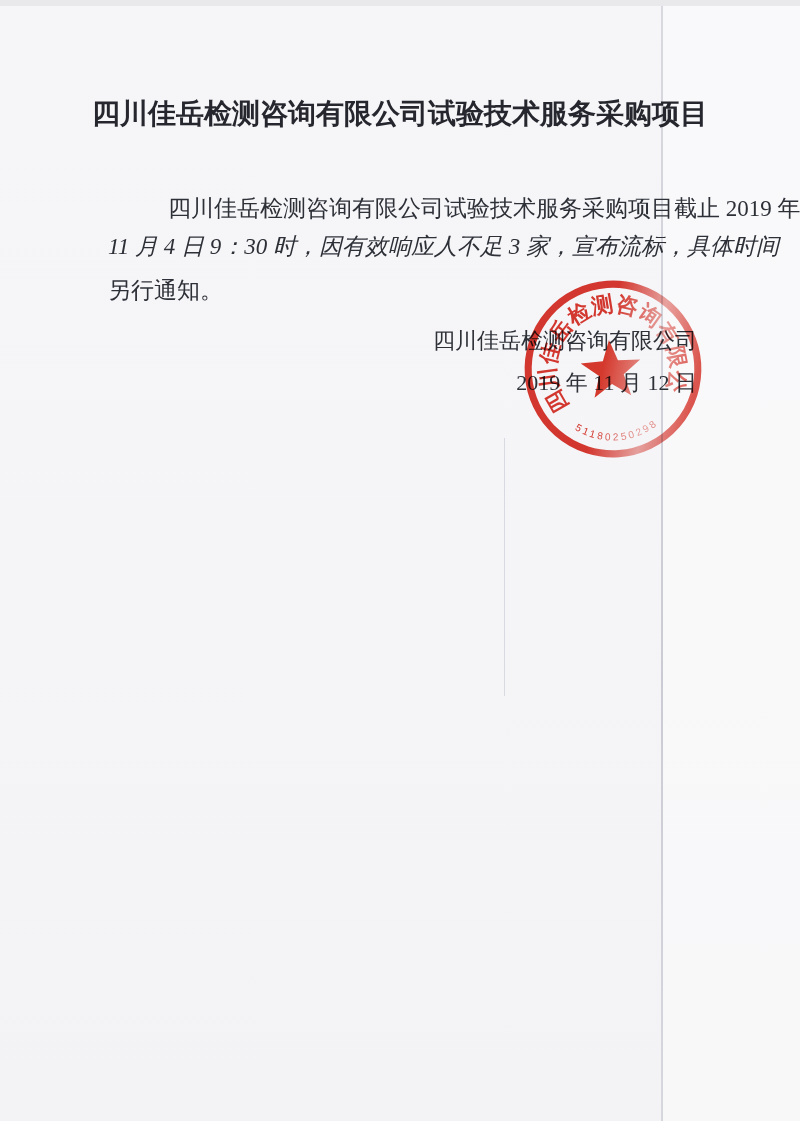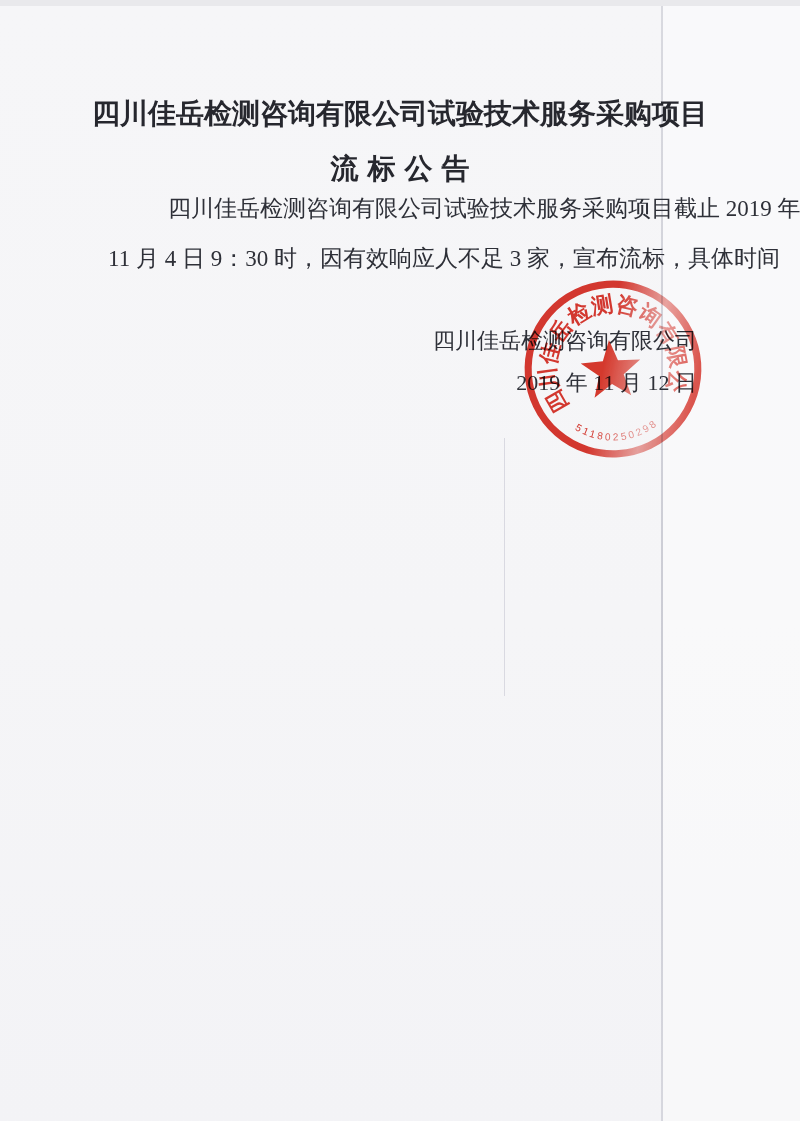--- a/index.html
+++ b/index.html
@@ -21,21 +21,21 @@
 
   .title-line { position:absolute; left:85px; width:630px; text-align:center;
                 font-family:"Liberation Sans", sans-serif; font-weight:700;
                 color:#26272e; white-space:nowrap; }
   .title-1 { top:90px;  font-size:28px; line-height:36px; letter-spacing:0px; }
   .title-2 { top:145px; font-size:28px; line-height:36px; letter-spacing:9px; text-indent:9px; }
 
   .body-line { position:absolute; font-size:23px; line-height:34px; color:#2e3038;
                white-space:nowrap; }
   .body-1 { left:168px; top:186px; }
-  .body-2 { left:108px; top:236px; }
+  .body-2 { left:108px; top:224px;font-style:italic; }
   .body-3 { left:108px; top:268px; }
 
   .sig { position:absolute; right:103px; text-align:right; font-size:22px;
          line-height:30px; color:#2e3038; white-space:nowrap; }
   .sig-company { top:320px; }
   .sig-date    { top:362px; }
 
   .seal { position:absolute; left:512px; top:262px; width:202px; height:202px;
           mix-blend-mode:multiply; opacity:.92; transform:rotate(-4deg);
           -webkit-mask-image:linear-gradient(105deg,#000 46%,rgba(0,0,0,.45) 66%,rgba(0,0,0,.85) 84%);
@@ -51,26 +51,26 @@
 <body>
 
 <div class="page">
 
   <div class="right-strip"></div>
   <div class="crease"></div>
   <div class="scratch"></div>
 
   <div class="title-line title-1">四川佳岳检测咨询有限公司试验技术服务采购项目</div>
 
-  <div class="title-line title-2">流标公告</div>
 
   <div class="body-line body-1">四川佳岳检测咨询有限公司试验技术服务采购项目截止 2019 年</div>
 
   <div class="body-line body-2">11 月 4 日 9：30 时，因有效响应人不足 3 家，宣布流标，具体时间</div>
 
+  <div class="body-line body-3">另行通知。</div>
 
   <div class="sig sig-company">四川佳岳检测咨询有限公司</div>
 
   <div class="sig sig-date">2019 年 11 月 12 日</div>
 
   <div class="seal">
     <svg viewBox="0 0 200 200">
       <circle class="ring" cx="100" cy="100" r="84" stroke="#d8281e"></circle>
       <path id="sealTopArc" d="M 54.5,134.3 A 57,57 0 1 1 145.5,134.3" fill="none"></path>
       <path id="sealBottomArc" d="M 58,157 A 70.8,70.8 0 0 0 142,157" fill="none"></path>

